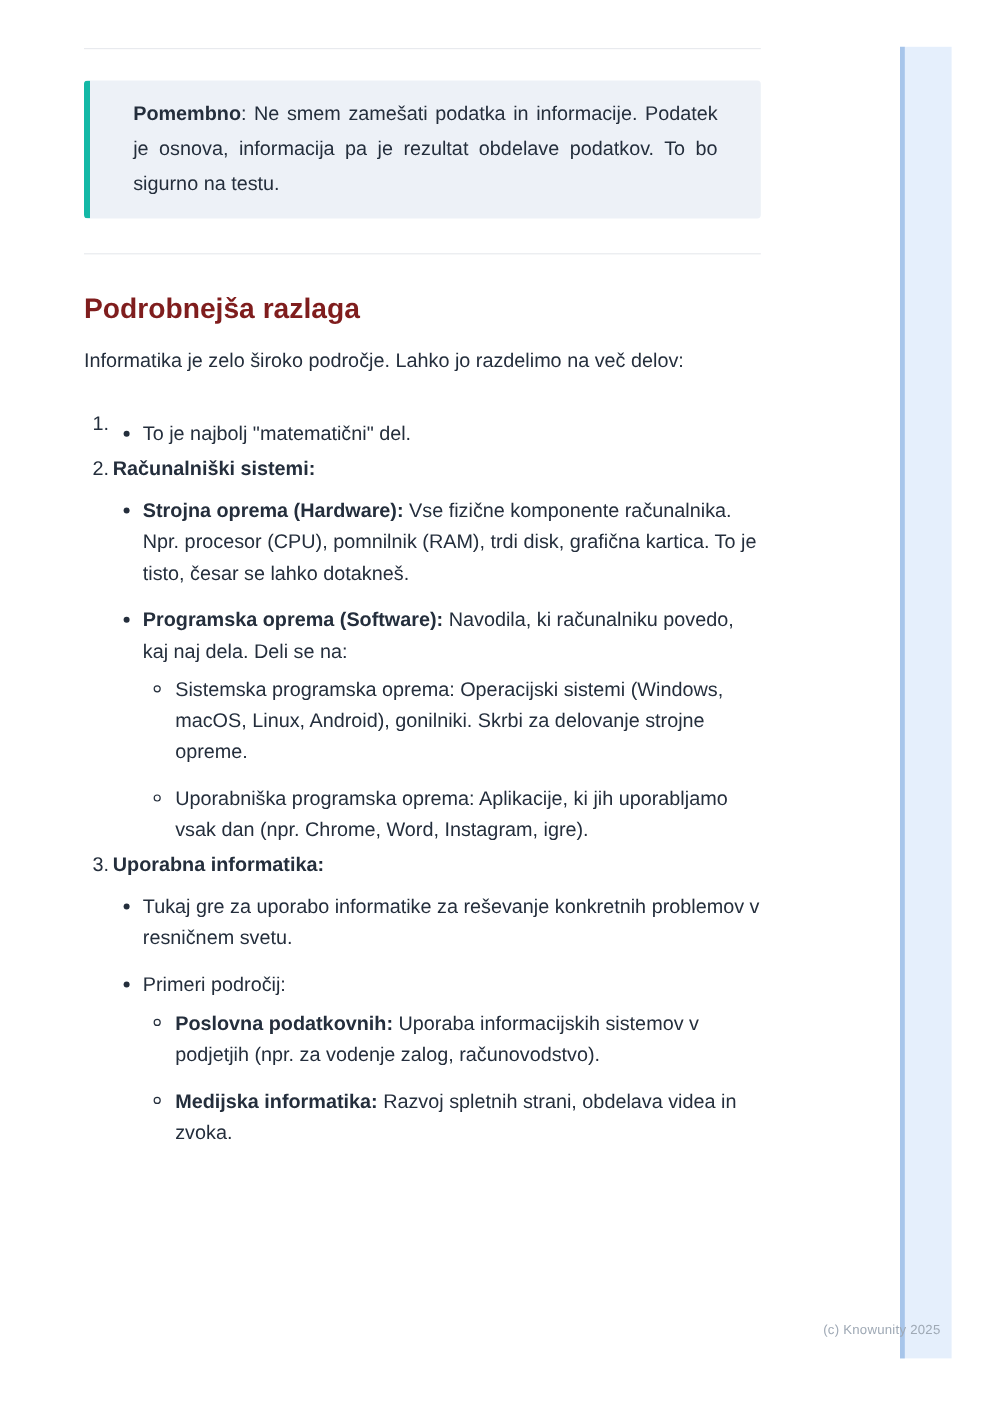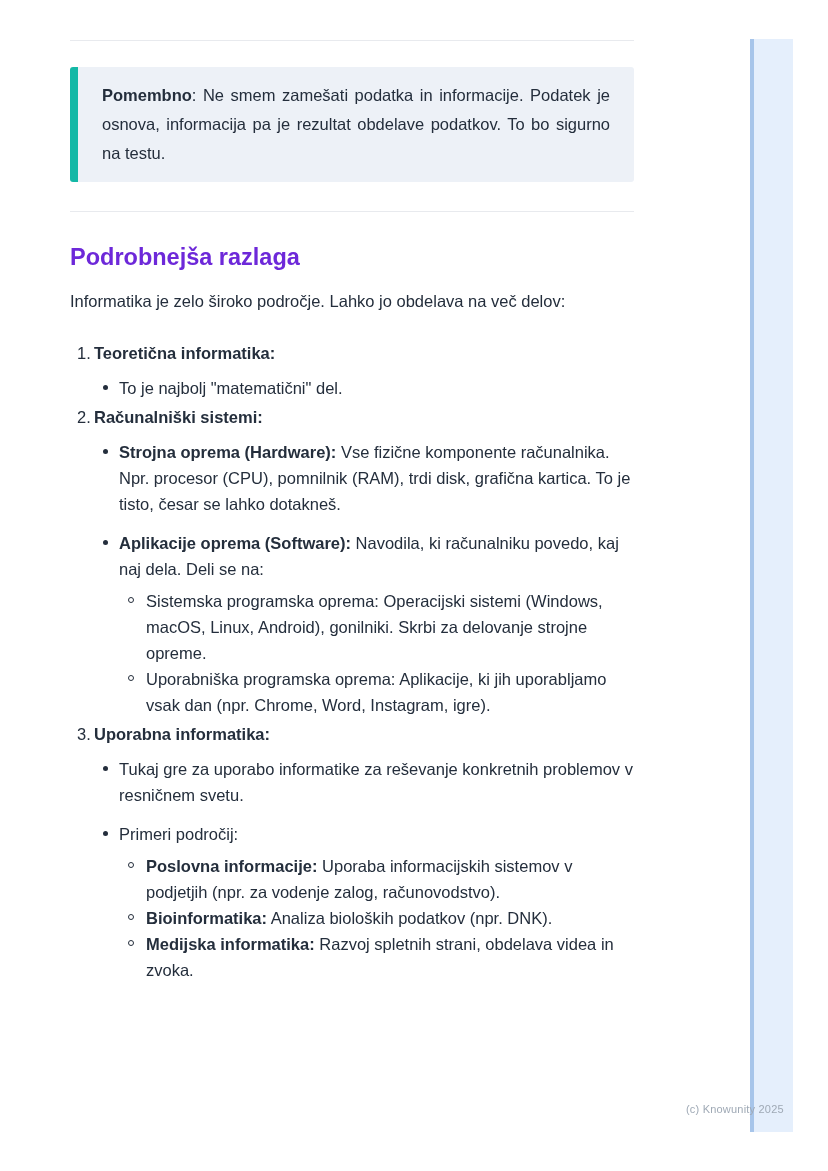--- a/index.html
+++ b/index.html
@@ -11,31 +11,31 @@
     position: relative;
     overflow: hidden;
   }
   .content { position: absolute; left: 70px; top: 40px; width: 564px; }
   .divider { height: 0; border-top: 1px solid #e8eaee; }
   .divider.below-callout { margin-top: 29px; }
 
   .callout {
     margin-top: 26px;
     background: #edf1f7;
-    border-left: 8px solid #14b8a6;
+    border-left: 5px solid #14b8a6;
     border-radius: 3px;
-    padding: 14px 24px;
+    padding: 14px 36px;
   }
   .callout p { margin: 0; font-size: 16.5px; line-height: 29px; text-align: justify; }
   .callout .label { font-weight: 700; }
 
   h2.section-heading {
     margin: 31px 0 0 0;
     font-size: 23.5px; line-height: 28px;
-    color: #6d28d9; font-weight: 700;
+    color: #7f1d1d; font-weight: 700;
   }
   p.intro { margin: 17px 0 0 0; font-size: 16.5px; line-height: 26px; }
 
   ol.topic { list-style: none; margin: 26px 0 0 0; padding: 0 0 0 7px; font-size: 16.5px; }
   ol.topic > li { display: flex; }
   ol.topic > li + li { margin-top: 3px; }
   .num { flex: none; width: 17px; line-height: 26px; }
   .li-body { flex: 1; min-width: 0; }
   .li-title { font-weight: 700; line-height: 26px; display: inline-block; }
 
@@ -44,21 +44,21 @@
   ul.bullets > li + li { margin-top: 13px; }
   .b-marker { flex: none; width: 16px; position: relative; }
   .b-marker::before {
     content: ""; position: absolute; top: 10px; left: 0;
     width: 5px; height: 5px; border-radius: 50%; background: #242e3c;
   }
   .b-body { flex: 1; min-width: 0; line-height: 26px; }
 
   ul.subbullets { list-style: none; margin: 6px 0 0 0; padding: 0 0 0 9px; }
   ul.subbullets > li { display: flex; }
-  ul.subbullets > li + li { }
+  ul.subbullets > li + li { margin-top: 13px; }
   .s-marker { flex: none; width: 18px; position: relative; }
   .s-marker::before {
     content: ""; position: absolute; top: 9px; left: 0;
     width: 6px; height: 6px; box-sizing: border-box;
     border: 1.5px solid #242e3c; border-radius: 50%; background: transparent;
   }
   .lead-bold { font-weight: 700; }
   .lead-italic { }
 
   .side-strip {
@@ -82,28 +82,27 @@
   <div class="divider"></div>
 
   <div class="callout">
     <p><span class="label">Pomembno</span><span>: Ne smem zamešati podatka in informacije. Podatek je osnova, informacija pa je rezultat obdelave podatkov. To bo sigurno na testu.</span></p>
   </div>
 
   <div class="divider below-callout"></div>
 
   <h2 class="section-heading">Podrobnejša razlaga</h2>
 
-  <p class="intro">Informatika je zelo široko področje. Lahko jo obdelava na več delov:</p>
+  <p class="intro">Informatika je zelo široko področje. Lahko jo razdelimo na več delov:</p>
 
   <ol class="topic">
 
     <li>
       <span class="num">1.</span>
       <div class="li-body">
-        <span class="li-title">Teoretična informatika:</span>
         <ul class="bullets">
           <li>
             <span class="b-marker"></span>
             <div class="b-body"><span>To je najbolj "matematični" del.</span></div>
           </li>
         </ul>
       </div>
     </li>
 
     <li>
@@ -111,21 +110,21 @@
       <div class="li-body">
         <span class="li-title">Računalniški sistemi:</span>
         <ul class="bullets">
           <li>
             <span class="b-marker"></span>
             <div class="b-body"><span class="lead-bold">Strojna oprema (Hardware):</span><span> Vse fizične komponente računalnika. Npr. procesor (CPU), pomnilnik (RAM), trdi disk, grafična kartica. To je tisto, česar se lahko dotakneš.</span></div>
           </li>
           <li>
             <span class="b-marker"></span>
             <div class="b-body">
-              <span class="lead-bold">Aplikacije oprema (Software):</span><span> Navodila, ki računalniku povedo, kaj naj dela. Deli se na:</span>
+              <span class="lead-bold">Programska oprema (Software):</span><span> Navodila, ki računalniku povedo, kaj naj dela. Deli se na:</span>
               <ul class="subbullets">
                 <li>
                   <span class="s-marker"></span>
                   <div class="b-body"><span class="lead-italic">Sistemska programska oprema:</span><span> Operacijski sistemi (Windows, macOS, Linux, Android), gonilniki. Skrbi za delovanje strojne opreme.</span></div>
                 </li>
                 <li>
                   <span class="s-marker"></span>
                   <div class="b-body"><span class="lead-italic">Uporabniška programska oprema:</span><span> Aplikacije, ki jih uporabljamo vsak dan (npr. Chrome, Word, Instagram, igre).</span></div>
                 </li>
               </ul>
@@ -144,25 +143,21 @@
             <span class="b-marker"></span>
             <div class="b-body"><span>Tukaj gre za uporabo informatike za reševanje konkretnih problemov v resničnem svetu.</span></div>
           </li>
           <li>
             <span class="b-marker"></span>
             <div class="b-body">
               <span>Primeri področij:</span>
               <ul class="subbullets">
                 <li>
                   <span class="s-marker"></span>
-                  <div class="b-body"><span class="lead-bold">Poslovna informacije:</span><span> Uporaba informacijskih sistemov v podjetjih (npr. za vodenje zalog, računovodstvo).</span></div>
-                </li>
-                <li>
-                  <span class="s-marker"></span>
-                  <div class="b-body"><span class="lead-bold">Bioinformatika:</span><span> Analiza bioloških podatkov (npr. DNK).</span></div>
+                  <div class="b-body"><span class="lead-bold">Poslovna podatkovnih:</span><span> Uporaba informacijskih sistemov v podjetjih (npr. za vodenje zalog, računovodstvo).</span></div>
                 </li>
                 <li>
                   <span class="s-marker"></span>
                   <div class="b-body"><span class="lead-bold">Medijska informatika:</span><span> Razvoj spletnih strani, obdelava videa in zvoka.</span></div>
                 </li>
               </ul>
             </div>
           </li>
         </ul>
       </div>

